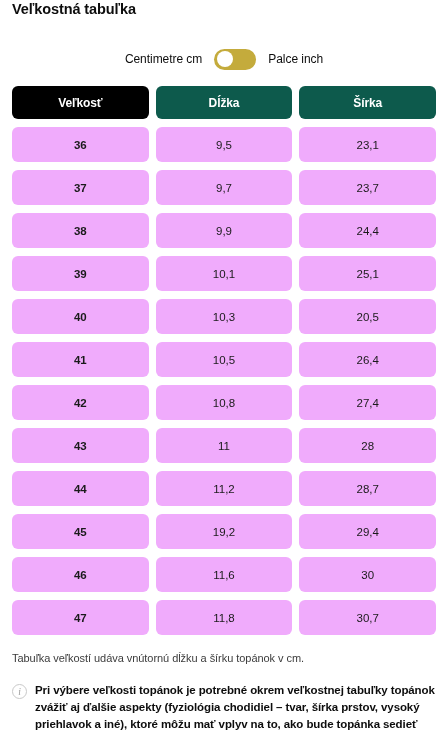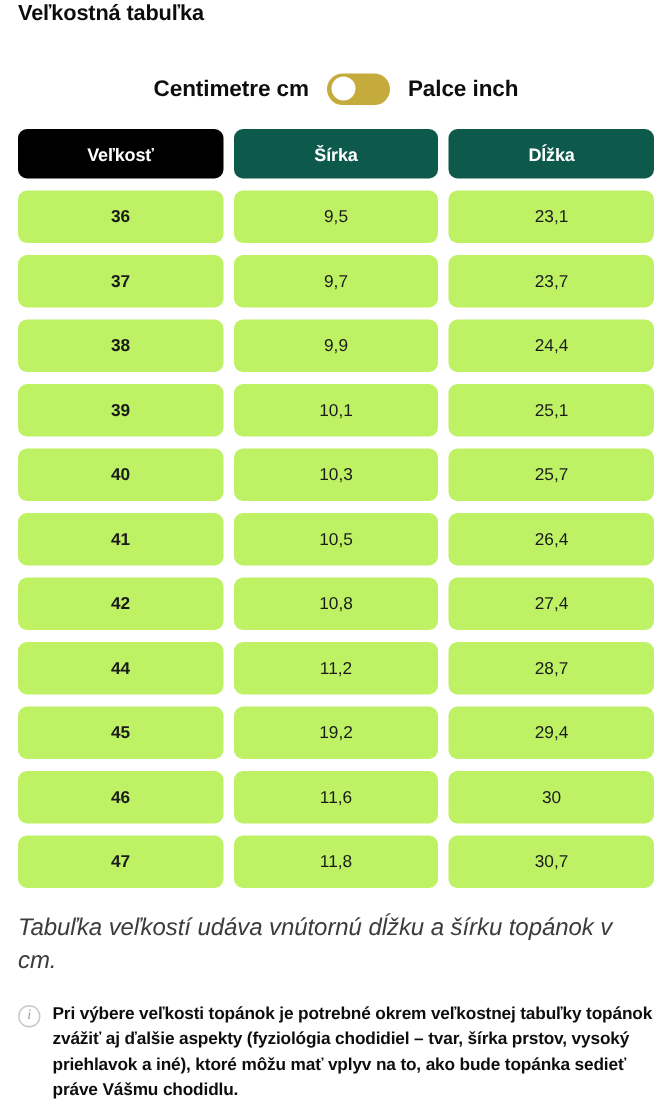--- a/index.html
+++ b/index.html
@@ -36,22 +36,22 @@
   
   .unit-row {
     display: flex;
     align-items: center;
     justify-content: center;
     gap: 12px;
     margin-top: 30px;
     height: 22px;
   }
   .unit-label {
-    font-size: 15px;
-    font-weight: 700;
+    font-size: 12px;
+    font-weight: 400;
     color: #0d0d0d;
     letter-spacing: -0.05px;
     white-space: nowrap;
     text-align: right;
   }
   .switch {
     position: relative;
     width: 42px;
     height: 21px;
     border-radius: 11px;
@@ -97,36 +97,35 @@
     color: #ffffff;
     font-weight: 700;
     font-size: 12px;
     letter-spacing: -0.1px;
   }
   .head-size { background: #000000; }
   .head-width,
   .head-length { background: #0d5a4c; }
 
   .body-row .cell {
-    background: #bef264;
+    background: #f0abfc;
     color: #1a1a1a;
     font-weight: 400;
   }
   .body-row .cell.size {
     font-weight: 700;
   }
 
   
   .note {
     margin-top: 16px;
-    font-size: 16px;
+    font-size: 11px;
     color: #3c3c3c;
     line-height: 1.35;
     letter-spacing: -0.05px;
-    font-style: italic;
   }
 
   .info-box {
     margin-top: 16px;
     display: flex;
     gap: 8px;
     align-items: flex-start;
   }
   .info-icon {
     flex: 0 0 auto;
@@ -164,22 +163,22 @@
     <button class="switch">
       <span class="knob"></span>
     </button>
     <span class="unit-label">Palce inch</span>
   </div>
 
   <div class="table">
 
     <div class="trow head-row">
       <div class="cell head-size">Veľkosť</div>
+      <div class="cell head-length">Dĺžka</div>
       <div class="cell head-width">Šírka</div>
-      <div class="cell head-length">Dĺžka</div>
     </div>
 
     <div class="trow body-row">
       <div class="cell size">36</div>
       <div class="cell">9,5</div>
       <div class="cell">23,1</div>
     </div>
 
     <div class="trow body-row">
       <div class="cell size">37</div>
@@ -195,35 +194,40 @@
 
     <div class="trow body-row">
       <div class="cell size">39</div>
       <div class="cell">10,1</div>
       <div class="cell">25,1</div>
     </div>
 
     <div class="trow body-row">
       <div class="cell size">40</div>
       <div class="cell">10,3</div>
-      <div class="cell">25,7</div>
+      <div class="cell">20,5</div>
     </div>
 
     <div class="trow body-row">
       <div class="cell size">41</div>
       <div class="cell">10,5</div>
       <div class="cell">26,4</div>
     </div>
 
     <div class="trow body-row">
       <div class="cell size">42</div>
       <div class="cell">10,8</div>
       <div class="cell">27,4</div>
     </div>
 
+    <div class="trow body-row">
+      <div class="cell size">43</div>
+      <div class="cell">11</div>
+      <div class="cell">28</div>
+    </div>
 
     <div class="trow body-row">
       <div class="cell size">44</div>
       <div class="cell">11,2</div>
       <div class="cell">28,7</div>
     </div>
 
     <div class="trow body-row">
       <div class="cell size">45</div>
       <div class="cell">19,2</div>

